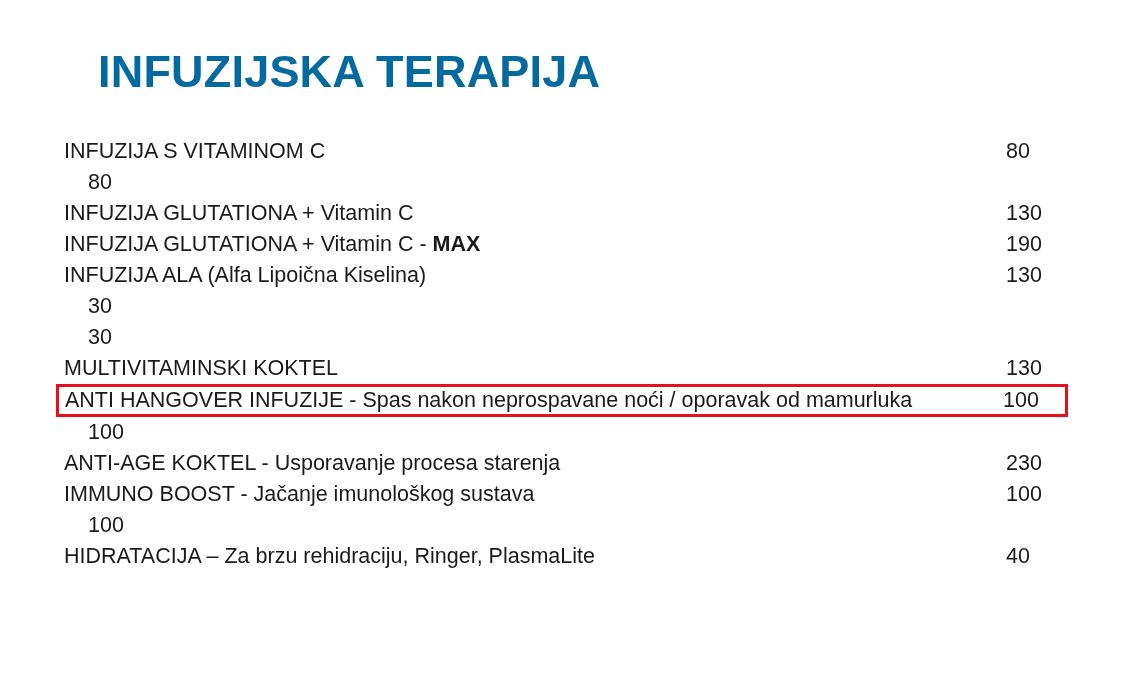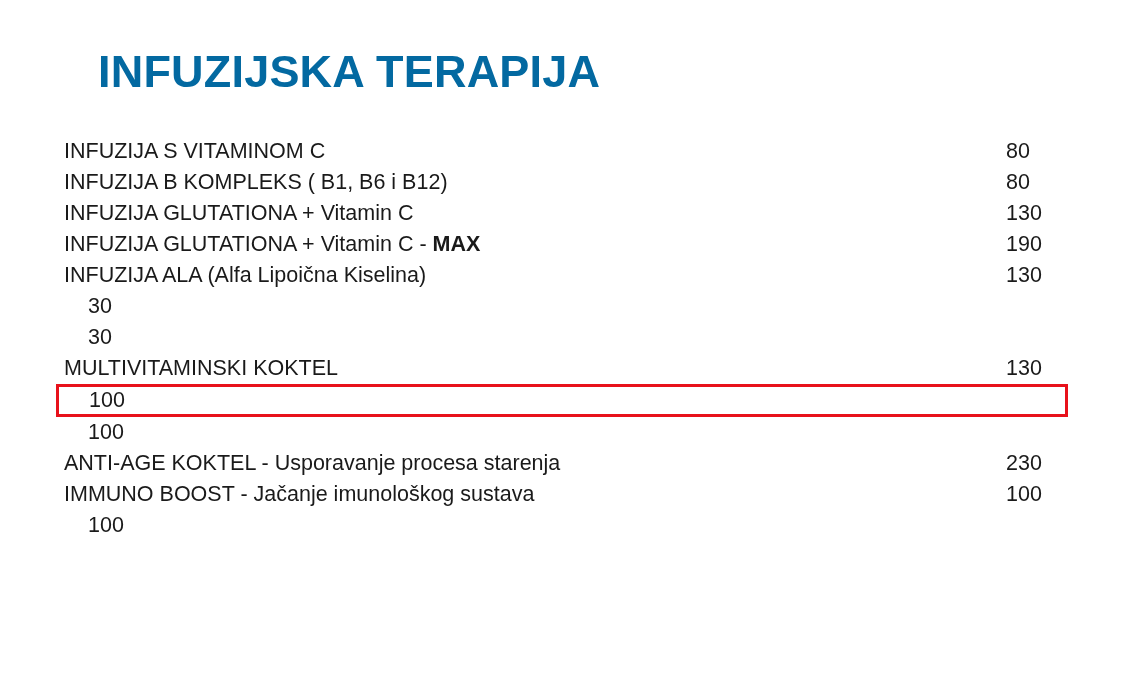--- a/index.html
+++ b/index.html
@@ -82,21 +82,20 @@
   <div class="title">INFUZIJSKA TERAPIJA</div>
 
   <div class="list">
 
     <div class="row">
       <span class="label">INFUZIJA S VITAMINOM C</span>
       <span class="price">80</span>
     </div>
 
     <div class="row">
-      <span class="label">INFUZIJA B KOMPLEKS ( B1, B6 i B12)</span>
       <span class="price">80</span>
     </div>
 
     <div class="row">
       <span class="label">INFUZIJA GLUTATIONA + Vitamin C</span>
       <span class="price">130</span>
     </div>
 
     <div class="row">
       <span class="label"><span>INFUZIJA GLUTATIONA + Vitamin C - </span><span class="bold">MAX</span></span>
@@ -115,20 +114,21 @@
     <div class="row">
       <span class="price">30</span>
     </div>
 
     <div class="row">
       <span class="label">MULTIVITAMINSKI KOKTEL</span>
       <span class="price">130</span>
     </div>
 
     <div class="row highlight">
+      <span class="label">ANTI HANGOVER INFUZIJE - Spas nakon neprospavane noći / oporavak od mamurluka</span>
       <span class="price">100</span>
     </div>
 
     <div class="row">
       <span class="price">100</span>
     </div>
 
     <div class="row">
       <span class="label">ANTI-AGE KOKTEL - Usporavanje procesa starenja</span>
       <span class="price">230</span>
@@ -136,15 +136,19 @@
 
     <div class="row">
       <span class="label">IMMUNO BOOST - Jačanje imunološkog sustava</span>
       <span class="price">100</span>
     </div>
 
     <div class="row">
       <span class="price">100</span>
     </div>
 
+    <div class="row">
+      <span class="label">HIDRATACIJA – Za brzu rehidraciju, Ringer, PlasmaLite</span>
+      <span class="price">40</span>
+    </div>
 
   </div>
 </div>
 
 </body></html>

